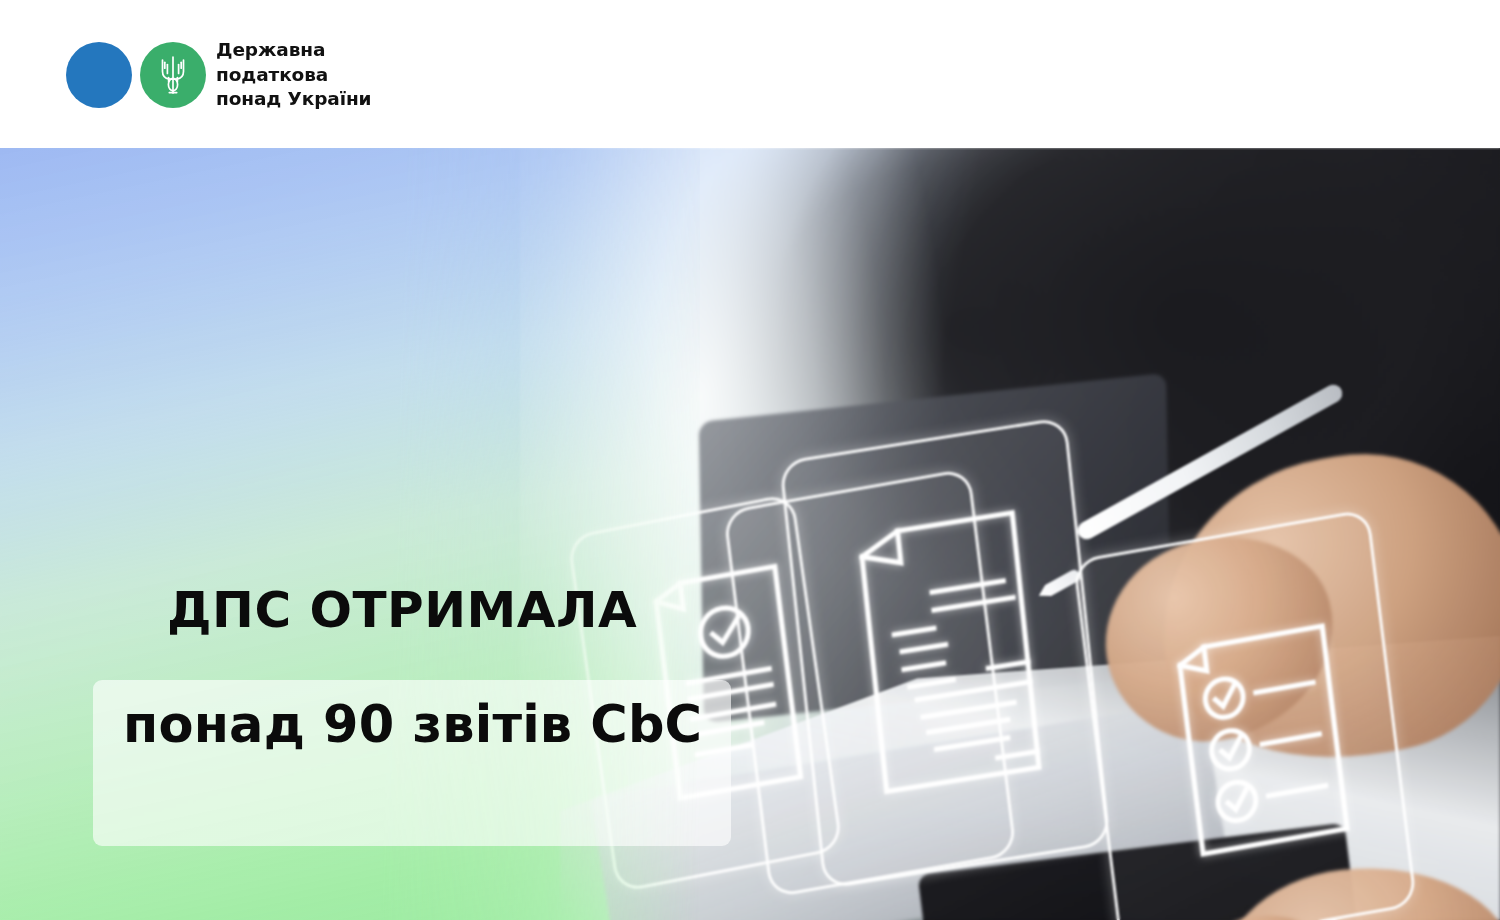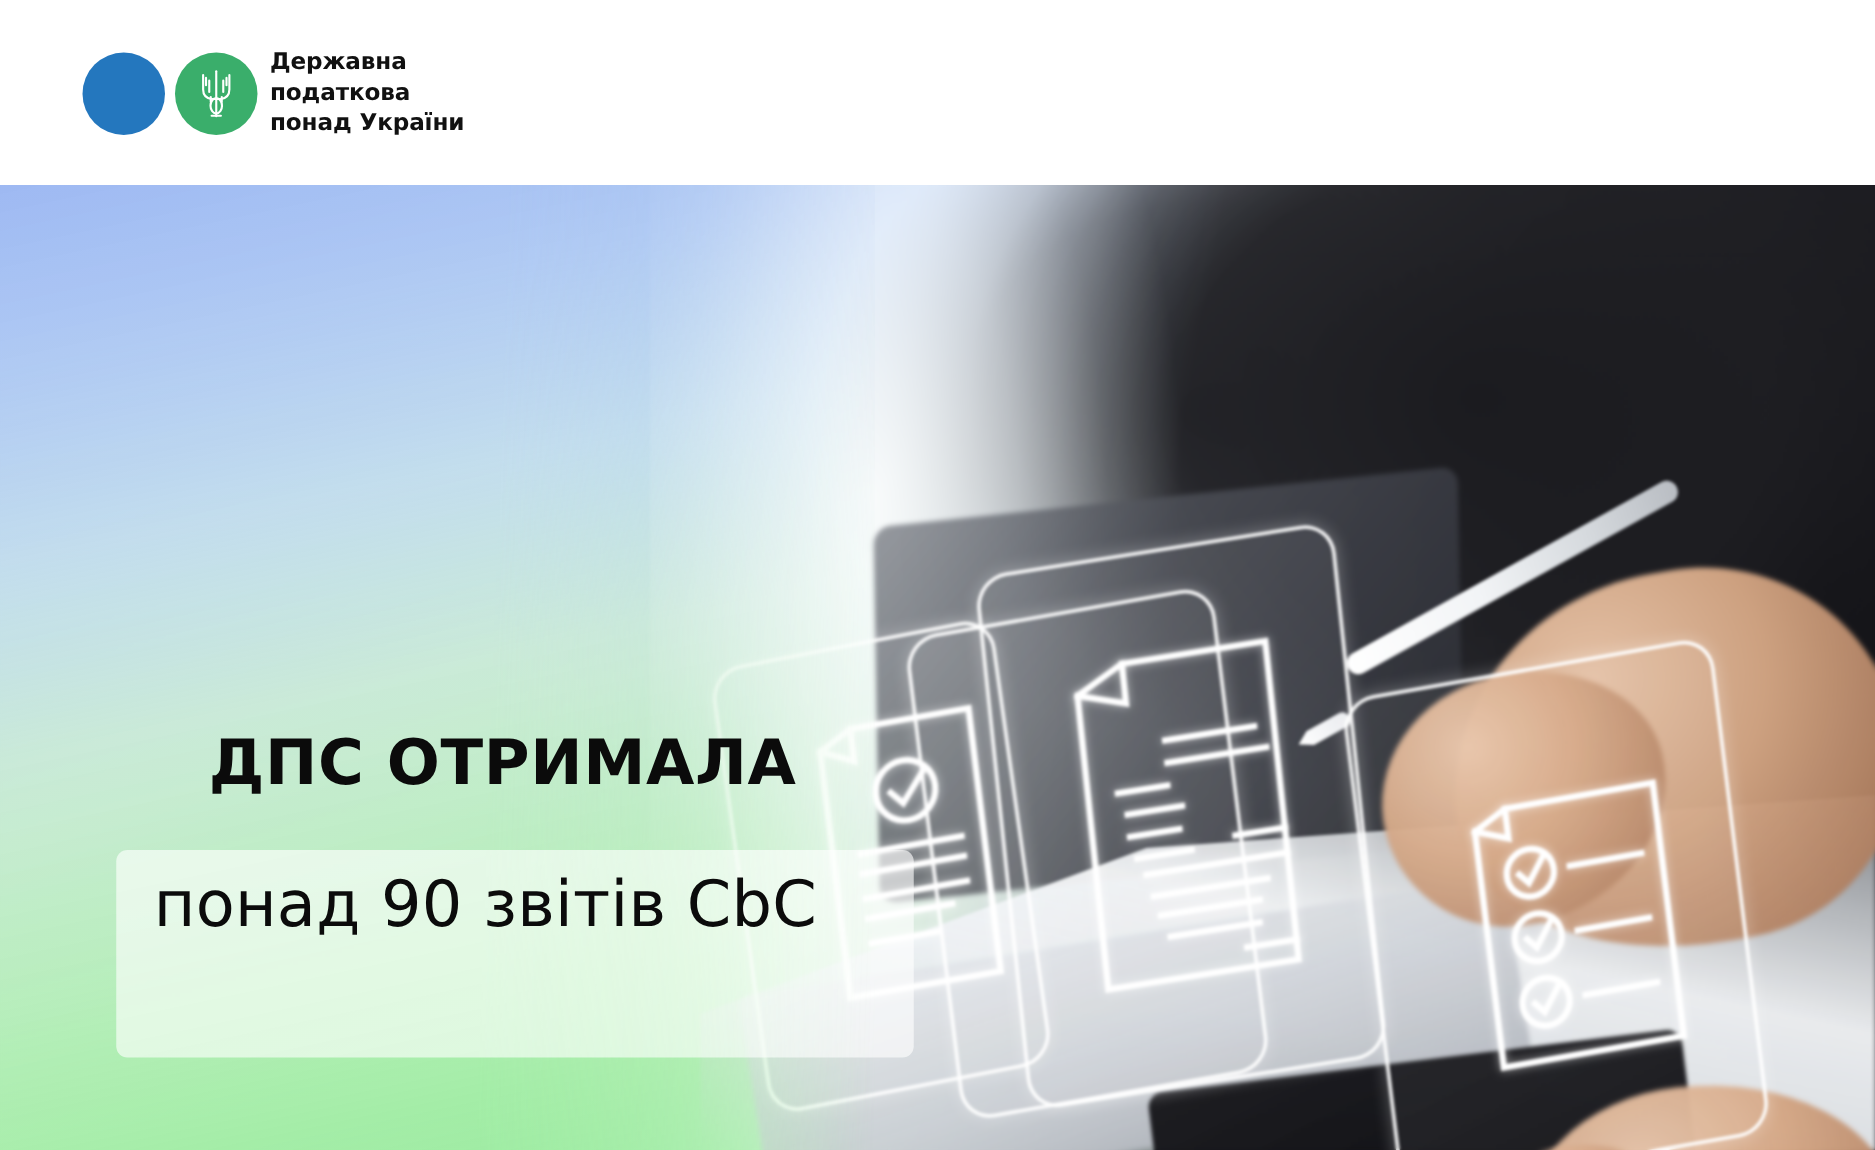--- a/index.html
+++ b/index.html
@@ -343,21 +343,21 @@
     width: 600px;
     font-family: "DejaVu Sans", "Liberation Sans", sans-serif;
     font-size: 51px;
     font-weight: 400;
     line-height: 65px;
     letter-spacing: 0.2px;
     color: #0b0b0b;
     white-space: nowrap;
     z-index: 30;
   }
-  .subtitle > div { display: block; }
+  .subtitle > div { display: block; font-weight: bold; }
 </style>
 </head>
 <body>
 
 <div class="banner">
 
   <div class="header">
     <div class="logo">
 
       <div class="logo-marks">

